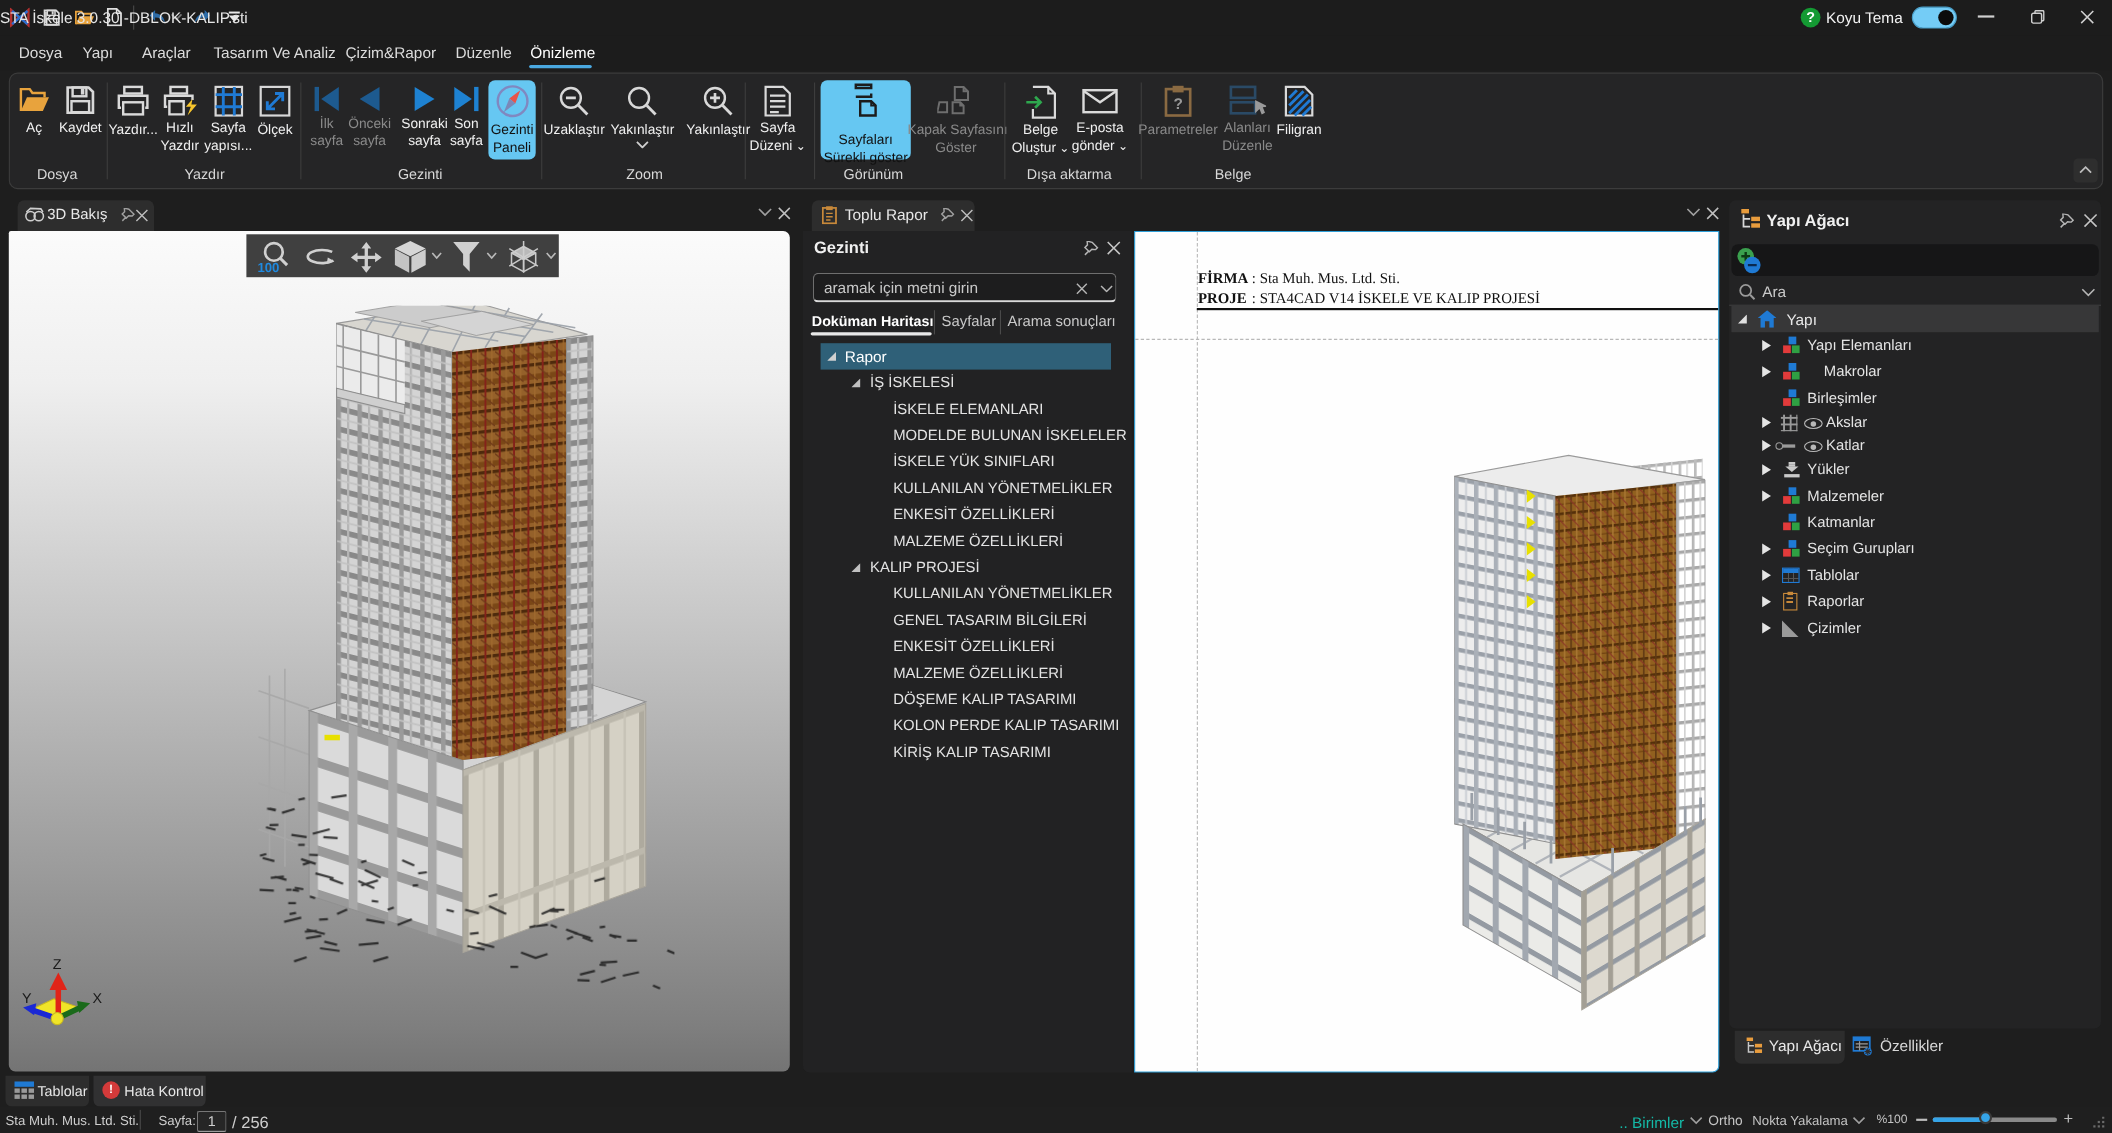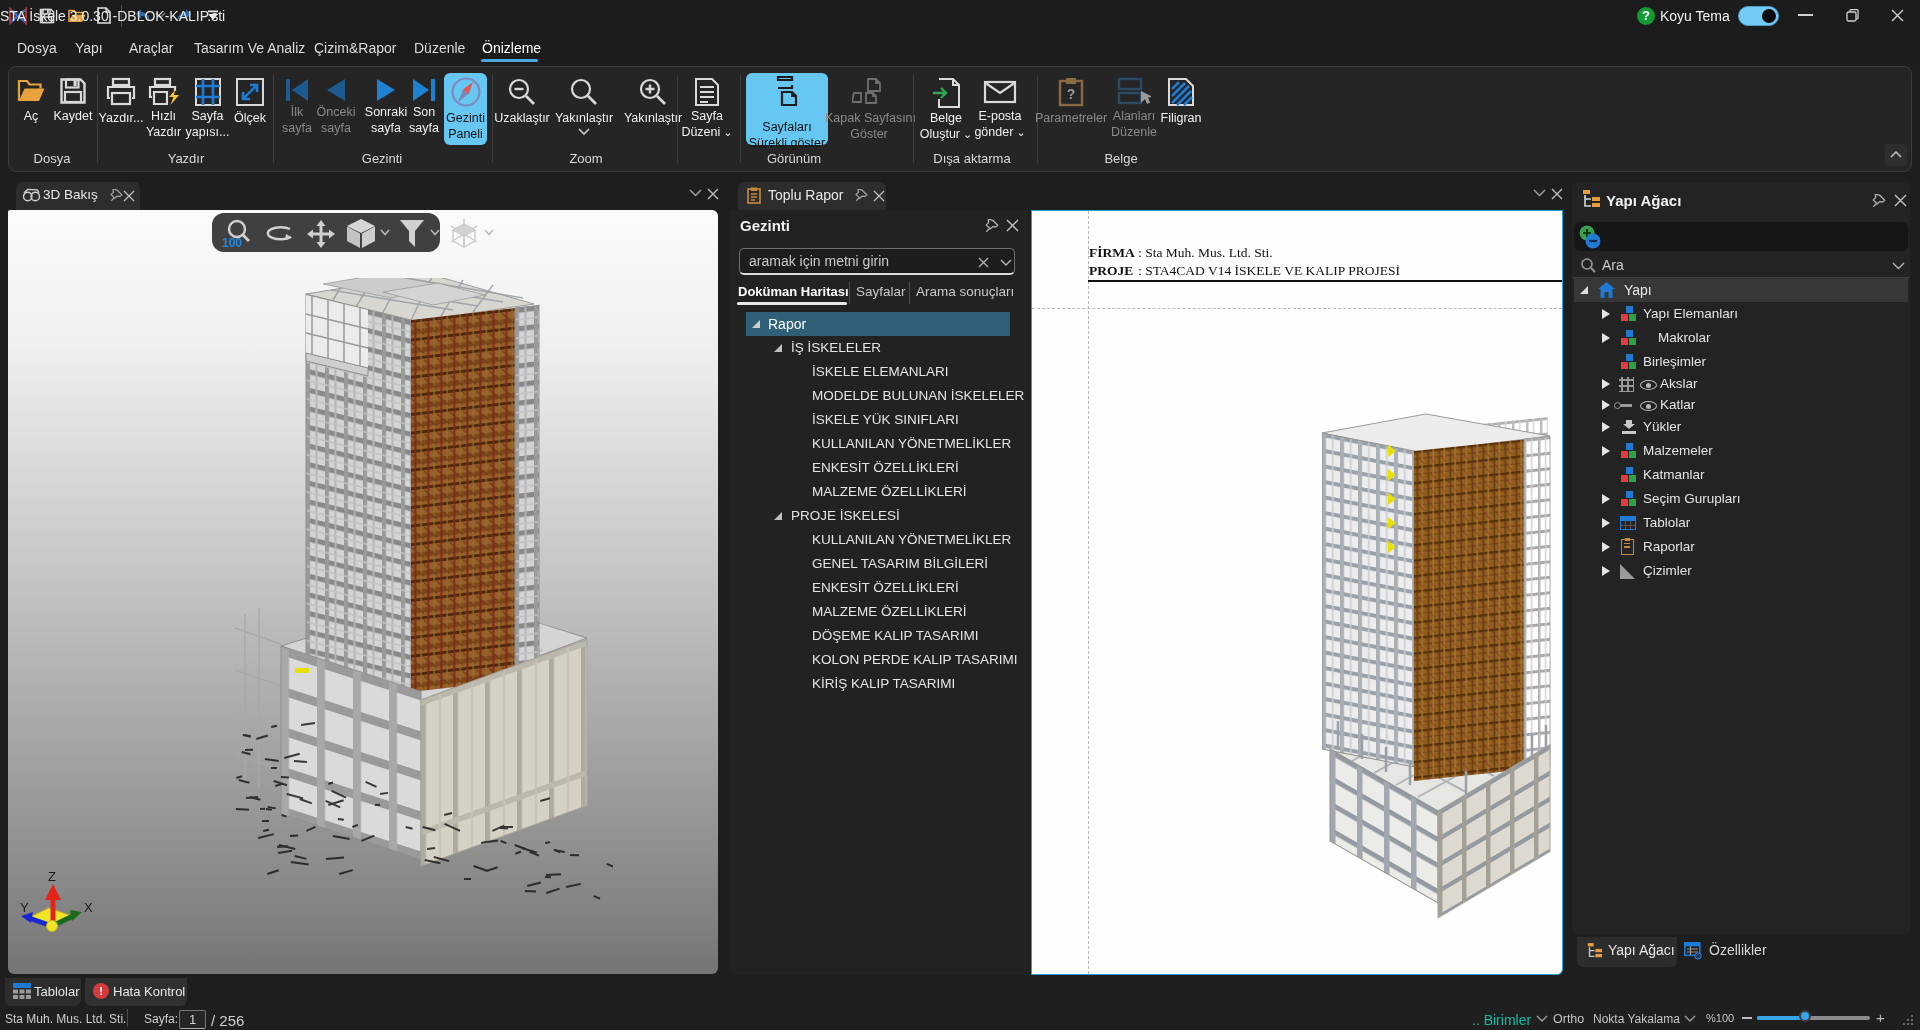--- a/index.html
+++ b/index.html
@@ -340,21 +340,21 @@
   </svg>
 </div>
 <svg class="panelctl" style="left:1533px" width="13" height="8" viewBox="0 0 13 8">
     <path d="M1 1 L6.5 6.5 L12 1" fill="none" stroke="#9f9f9f" stroke-width="1.5"></path>
   </svg>
 <svg class="panelctl" style="left:1551px;top:188px" width="12" height="12" viewBox="0 0 12 12">
     <path d="M1 1 L11 11 M11 1 L1 11" stroke="#bdbdbd" stroke-width="1.4"></path>
   </svg>
 <div id="view3d">
 
-  <div class="abs" style="left:204px;top:3px;width:228px;height:39px;background:#2d2d2de8;border-radius:12px">
+  <div class="abs" style="left:216px;top:3px;width:284px;height:39px;background:#2d2d2de8;border-radius:0">
     <svg class="abs" style="left:10px;top:5px" width="34" height="30" viewBox="0 0 34 30">
       <circle cx="15" cy="11" r="8" fill="none" stroke="#d0d0d0" stroke-width="2.4"></circle>
       <path d="M21 17 L27 23" stroke="#d0d0d0" stroke-width="2.8"></path>
       <text x="0" y="29" font-size="12" font-weight="bold" fill="#1f8ae0">100</text>
     </svg>
     <svg class="abs" style="left:52px;top:12px" width="32" height="17" viewBox="0 0 32 17">
       <path d="M26 4 A13 6 0 1 0 27 12" fill="none" stroke="#d0d0d0" stroke-width="2.4"></path>
       <path d="M22 9 l6 3.5 -7 2.5 z" fill="#d0d0d0"></path>
     </svg>
     <svg class="abs" style="left:94px;top:6px" width="30" height="30" viewBox="0 0 30 30">
@@ -601,21 +601,21 @@
   <div class="abs" style="left:16px;top:102px;width:264px;height:24px;background:#2f6078">
     <svg class="abs" style="left:6px;top:8px" width="9" height="9" viewBox="0 0 9 9">
         <path d="M8 0 V8 H0 Z" fill="#d0d0d0"></path>
       </svg>
     <div class="abs" style="left:22px;top:4px;font-size:14px;color:#fff">Rapor</div>
   </div>
   <div class="treerow" style="top:126px">
       <svg class="abs" style="left:42px;top:8px" width="9" height="9" viewBox="0 0 9 9">
         <path d="M8 0 V8 H0 Z" fill="#c0c0c0"></path>
       </svg>
-      <div class="abs" style="left:59px;top:4px">İŞ İSKELELER</div>
+      <div class="abs" style="left:59px;top:4px">İŞ İSKELESİ</div>
     </div>
   <div class="treerow" style="top:150px">
       <div class="abs" style="left:80px;top:4px">İSKELE ELEMANLARI</div>
     </div>
   <div class="treerow" style="top:174px">
       <div class="abs" style="left:80px;top:4px">MODELDE BULUNAN İSKELELER</div>
     </div>
   <div class="treerow" style="top:198px">
       <div class="abs" style="left:80px;top:4px">İSKELE YÜK SINIFLARI</div>
     </div>
@@ -625,21 +625,21 @@
   <div class="treerow" style="top:246px">
       <div class="abs" style="left:80px;top:4px">ENKESİT ÖZELLİKLERİ</div>
     </div>
   <div class="treerow" style="top:270px">
       <div class="abs" style="left:80px;top:4px">MALZEME ÖZELLİKLERİ</div>
     </div>
   <div class="treerow" style="top:294px">
       <svg class="abs" style="left:42px;top:8px" width="9" height="9" viewBox="0 0 9 9">
         <path d="M8 0 V8 H0 Z" fill="#c0c0c0"></path>
       </svg>
-      <div class="abs" style="left:59px;top:4px">PROJE İSKELESİ</div>
+      <div class="abs" style="left:59px;top:4px">KALIP PROJESİ</div>
     </div>
   <div class="treerow" style="top:318px">
       <div class="abs" style="left:80px;top:4px">KULLANILAN YÖNETMELİKLER</div>
     </div>
   <div class="treerow" style="top:342px">
       <div class="abs" style="left:80px;top:4px">GENEL TASARIM BİLGİLERİ</div>
     </div>
   <div class="treerow" style="top:366px">
       <div class="abs" style="left:80px;top:4px">ENKESİT ÖZELLİKLERİ</div>
     </div>

